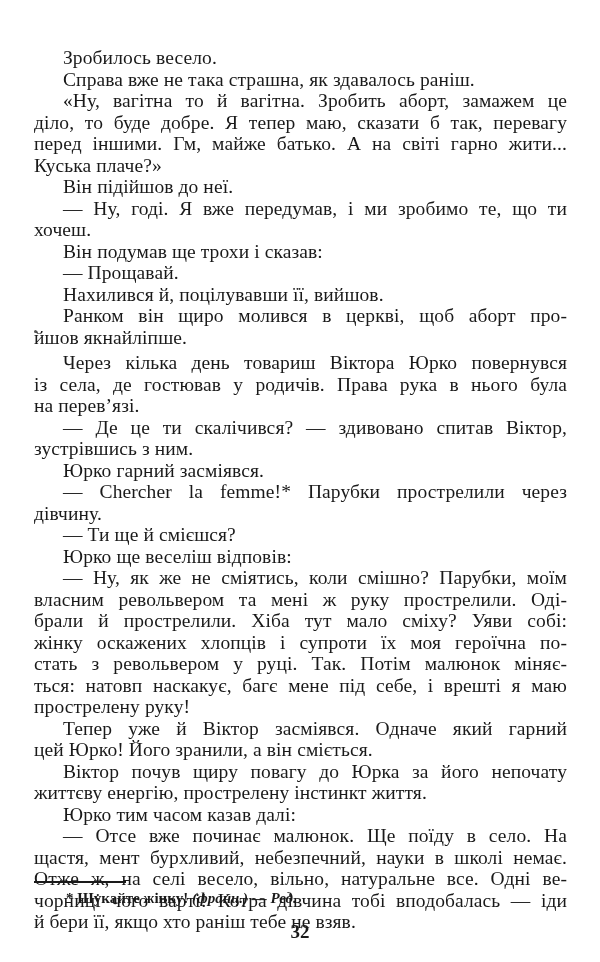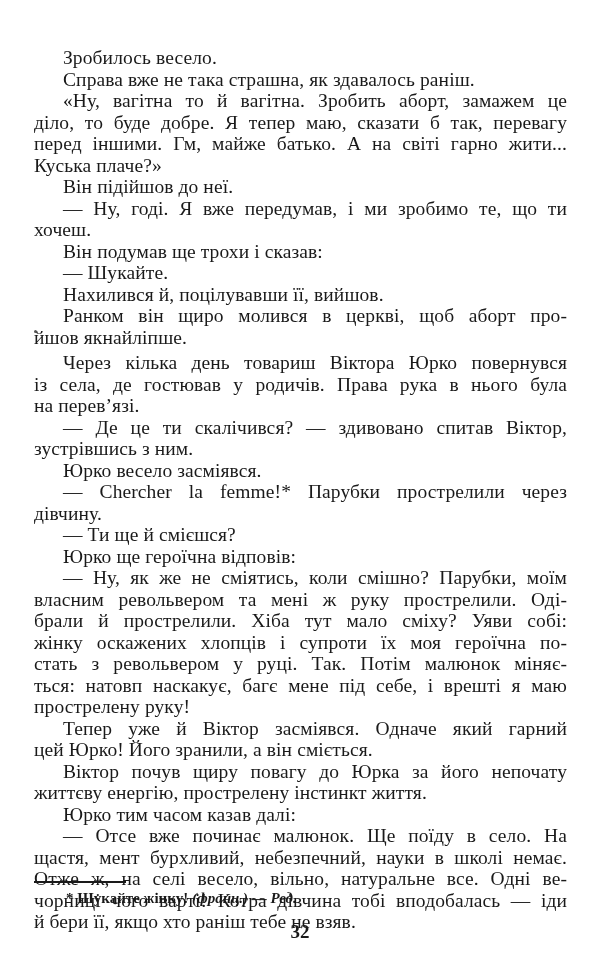--- a/index.html
+++ b/index.html
@@ -87,37 +87,37 @@
     <div class="line indent" style="top:47px">Зробилось весело.</div>
     <div class="line indent" style="top:68.5px">Справа вже не така страшна, як здавалось раніш.</div>
     <div class="line indent justify" style="top:90px">«Ну, вагітна то й вагітна. Зробить аборт, замажем це</div>
     <div class="line justify" style="top:111.5px">діло, то буде добре. Я тепер маю, сказати б так, перевагу</div>
     <div class="line justify" style="top:133px">перед іншими. Гм, майже батько. А на світі гарно жити...</div>
     <div class="line" style="top:154.5px">Куська плаче?»</div>
     <div class="line indent" style="top:176px">Він підійшов до неї.</div>
     <div class="line indent justify" style="top:197.5px">— Ну, годі. Я вже передумав, і ми зробимо те, що ти</div>
     <div class="line" style="top:219px">хочеш.</div>
     <div class="line indent" style="top:240.5px">Він подумав ще трохи і сказав:</div>
-    <div class="line indent" style="top:262px">— Шукайте.</div>
+    <div class="line indent" style="top:262px">— Прощавай.</div>
     <div class="line indent" style="top:283.5px">Нахилився й, поцілувавши її, вийшов.</div>
     <div class="line indent justify" style="top:305px">Ранком він щиро молився в церкві, щоб аборт про-</div>
     <div class="line" style="top:326.5px">йшов якнайліпше.</div>
   </div>
 
   <div>
     <div class="line indent justify" style="top:352px">Через кілька день товариш Віктора Юрко повернувся</div>
     <div class="line justify" style="top:373.5px">із села, де гостював у родичів. Права рука в нього була</div>
     <div class="line" style="top:395px">на перев’язі.</div>
     <div class="line indent justify" style="top:416.5px">— Де це ти скалічився? — здивовано спитав Віктор,</div>
     <div class="line" style="top:438px">зустрівшись з ним.</div>
-    <div class="line indent" style="top:459.5px">Юрко весело засміявся.</div>
+    <div class="line indent" style="top:459.5px">Юрко гарний засміявся.</div>
     <div class="line indent justify" style="top:481px">— Chercher la femme!* Парубки прострелили через</div>
     <div class="line" style="top:502.5px">дівчину.</div>
     <div class="line indent" style="top:524px">— Ти ще й смієшся?</div>
-    <div class="line indent" style="top:545.5px">Юрко ще героїчна відповів:</div>
+    <div class="line indent" style="top:545.5px">Юрко ще веселіш відповів:</div>
     <div class="line indent justify" style="top:567px">— Ну, як же не сміятись, коли смішно? Парубки, моїм</div>
     <div class="line justify" style="top:588.5px">власним револьвером та мені ж руку прострелили. Оді-</div>
     <div class="line justify" style="top:610px">брали й прострелили. Хіба тут мало сміху? Уяви собі:</div>
     <div class="line justify" style="top:631.5px">жінку оскажених хлопців і супроти їх моя героїчна по-</div>
     <div class="line justify" style="top:653px">стать з револьвером у руці. Так. Потім малюнок міняє-</div>
     <div class="line justify" style="top:674.5px">ться: натовп наскакує, багє мене під себе, і врешті я маю</div>
     <div class="line" style="top:696px">прострелену руку!</div>
     <div class="line indent justify" style="top:717.5px">Тепер уже й Віктор засміявся. Одначе який гарний</div>
     <div class="line" style="top:739px">цей Юрко! Його зранили, а він сміється.</div>
     <div class="line indent justify" style="top:760.5px">Віктор почув щиру повагу до Юрка за його непочату</div>

